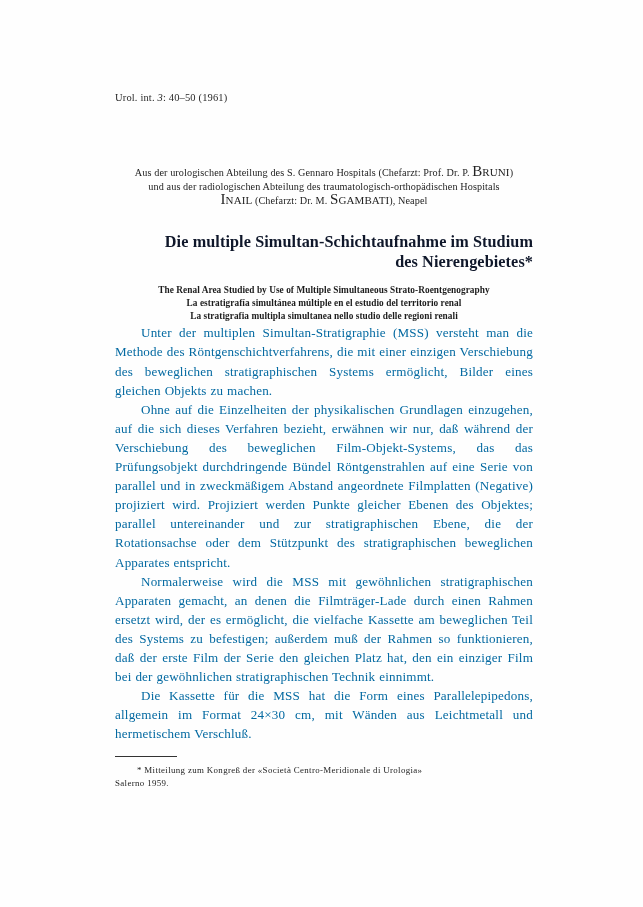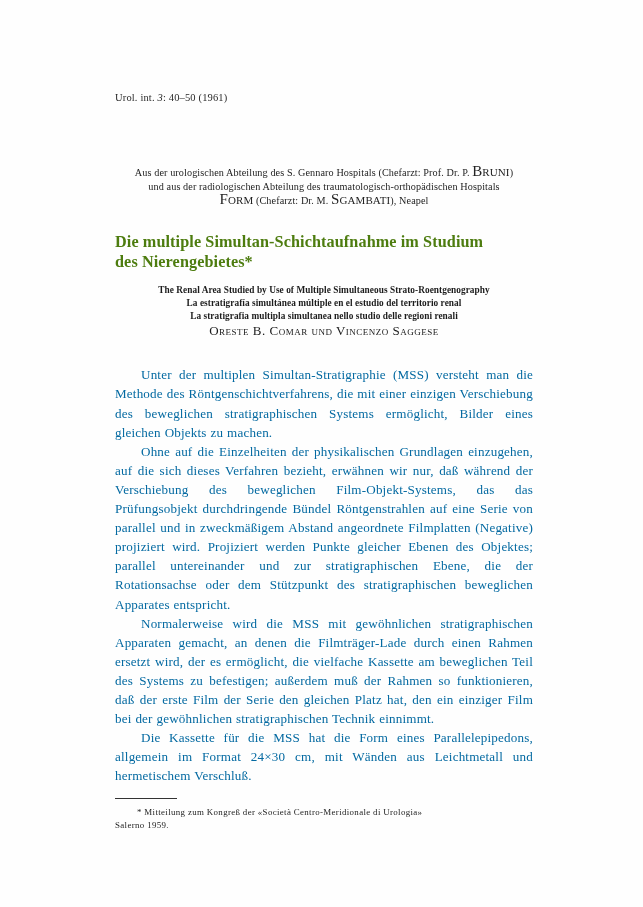--- a/index.html
+++ b/index.html
@@ -55,26 +55,26 @@
     white-space: nowrap;
   }
   .sc {
     font-variant: small-caps;
     font-size: 15px;
     letter-spacing: 0.1px;
   }
 
   
   .title-main {
-    text-align: left;
+    text-align: right;
     font-weight: bold;
     font-size: 16.2px;
     line-height: 20.5px;
     letter-spacing: 0.1px;
-    color: #4d7c0f;
+    color: #0f172a;
     margin-bottom: 11px;
   }
   .title-main .line {
     display: block;
   }
 
   .subtitles {
     text-align: center;
   }
   .subtitle {
@@ -140,35 +140,34 @@
 <div class="page">
   <div class="content">
 
     <div class="running-head">
       <span>Urol. int. </span><span class="vol">3</span><span>: 40–50 (1961)</span>
     </div>
 
     <div class="affiliation">
       <span class="line"><span>Aus der urologischen Abteilung des S. Gennaro Hospitals (Chefarzt: Prof. Dr. P. </span><span class="sc">Bruni</span><span>)</span></span>
       <span class="line">und aus der radiologischen Abteilung des traumatologisch-orthopädischen Hospitals</span>
-      <span class="line"><span class="sc">Form</span><span> (Chefarzt: Dr. M. </span><span class="sc">Sgambati</span><span>), Neapel</span></span>
+      <span class="line"><span class="sc">Inail</span><span> (Chefarzt: Dr. M. </span><span class="sc">Sgambati</span><span>), Neapel</span></span>
     </div>
 
     <h1 class="title-main">
       <span class="line">Die multiple Simultan-Schichtaufnahme im Studium</span>
       <span class="line">des Nierengebietes*</span>
     </h1>
 
     <div class="subtitles">
       <span class="subtitle">The Renal Area Studied by Use of Multiple Simultaneous Strato-Roentgenography</span>
       <span class="subtitle">La estratigrafía simultánea múltiple en el estudio del territorio renal</span>
       <span class="subtitle">La stratigrafia multipla simultanea nello studio delle regioni renali</span>
     </div>
 
-    <div class="authors">Oreste B. Comar und Vincenzo Saggese</div>
 
     <div class="body-text">
       <p>Unter der multiplen Simultan-Stratigraphie (MSS) versteht man die Methode des Röntgenschichtverfahrens, die mit einer einzigen Verschiebung des beweglichen stratigraphischen Systems ermöglicht, Bilder eines gleichen Objekts zu machen.</p>
       <p>Ohne auf die Einzelheiten der physikalischen Grundlagen einzugehen, auf die sich dieses Verfahren bezieht, erwähnen wir nur, daß während der Verschiebung des beweglichen Film-Objekt-Systems, das das Prüfungsobjekt durchdringende Bündel Röntgenstrahlen auf eine Serie von parallel und in zweckmäßigem Abstand angeordnete Filmplatten (Negative) projiziert wird. Projiziert werden Punkte gleicher Ebenen des Objektes; parallel untereinander und zur stratigraphischen Ebene, die der Rotationsachse oder dem Stützpunkt des stratigraphischen beweglichen Apparates entspricht.</p>
       <p>Normalerweise wird die MSS mit gewöhnlichen stratigraphischen Apparaten gemacht, an denen die Filmträger-Lade durch einen Rahmen ersetzt wird, der es ermöglicht, die vielfache Kassette am beweglichen Teil des Systems zu befestigen; außerdem muß der Rahmen so funktionieren, daß der erste Film der Serie den gleichen Platz hat, den ein einziger Film bei der gewöhnlichen stratigraphischen Technik einnimmt.</p>
       <p>Die Kassette für die MSS hat die Form eines Parallelepipedons, allgemein im Format 24×30 cm, mit Wänden aus Leichtmetall und hermetischem Verschluß.</p>
     </div>
 
     <div class="footnote-wrap">
       <div class="footnote-rule"></div>

